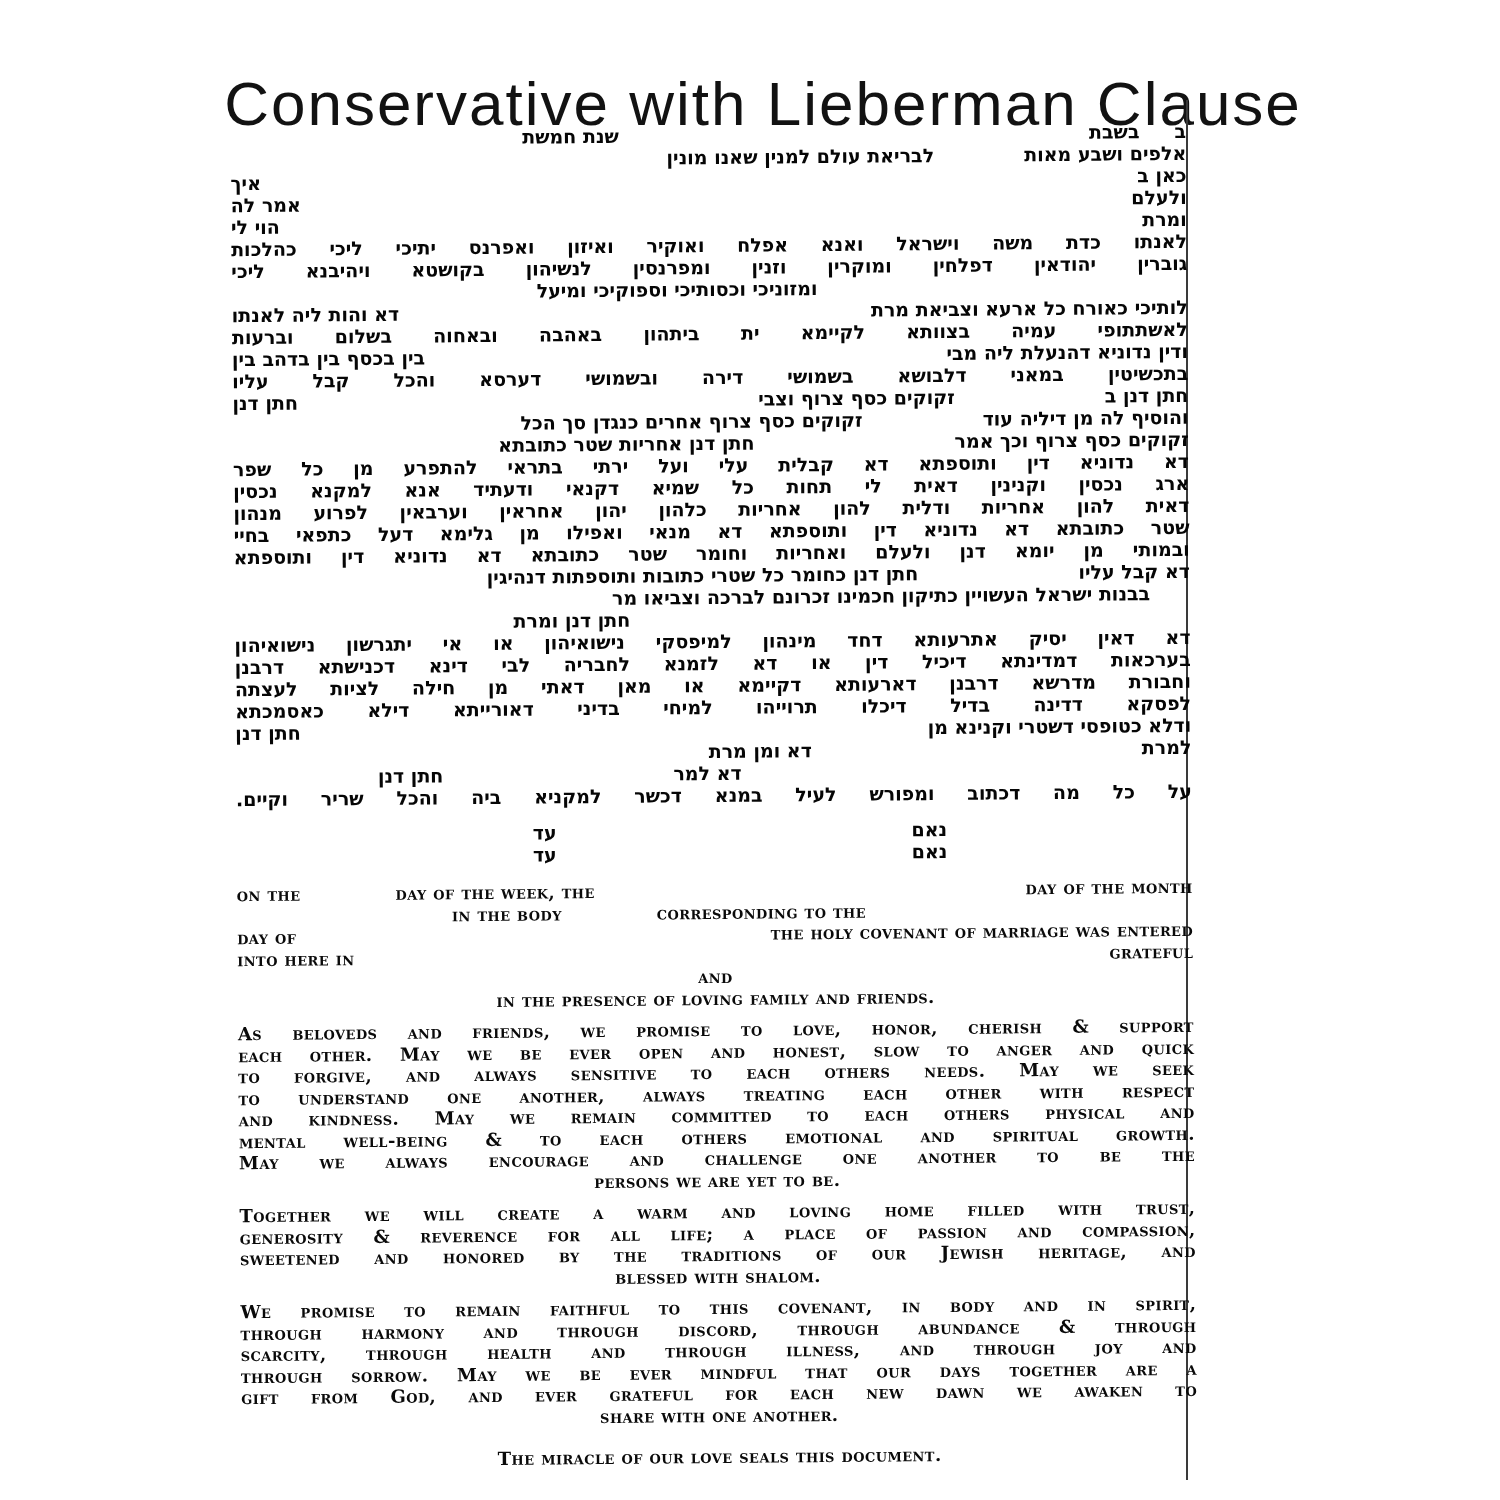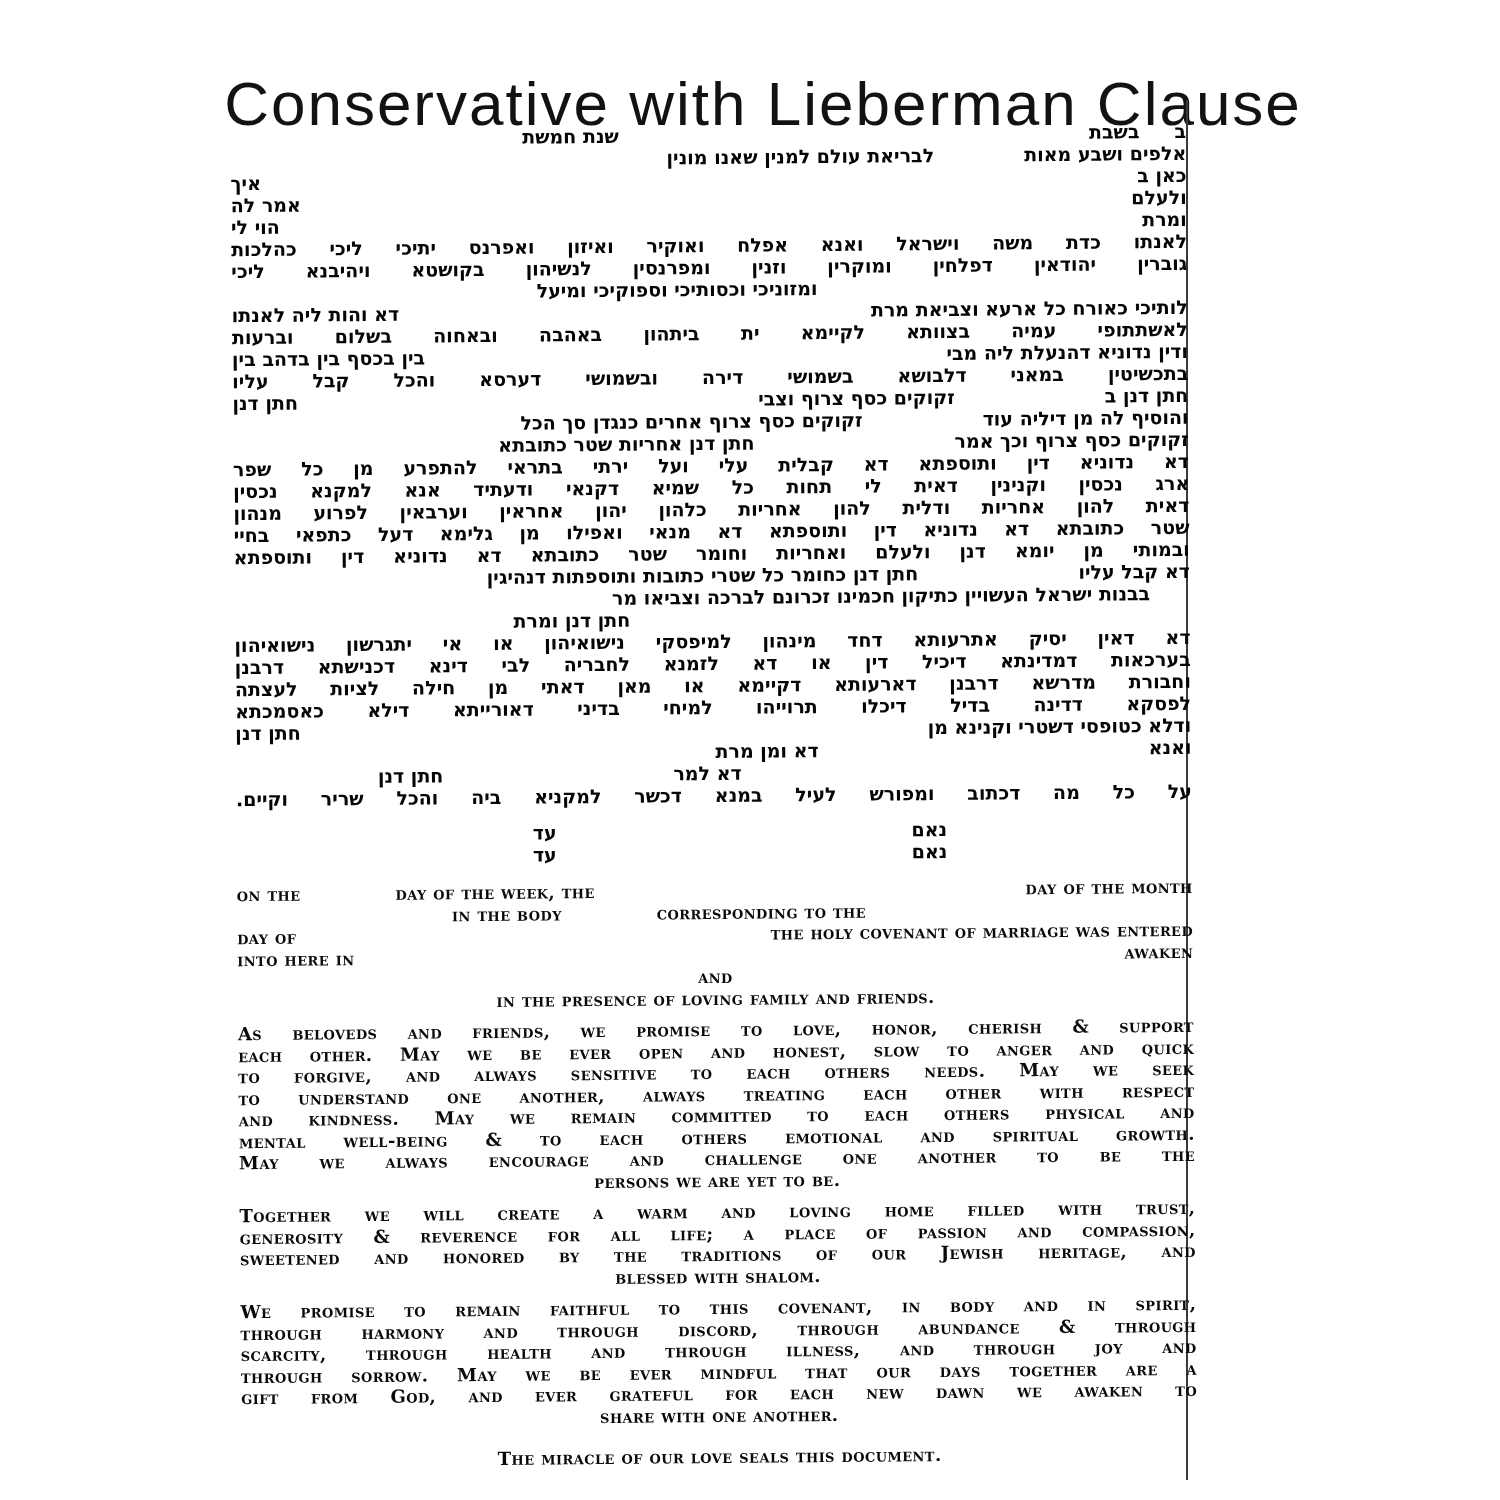--- a/index.html
+++ b/index.html
@@ -136,21 +136,21 @@
       <div class="ln fill">דא דאין יסיק אתרעותא דחד מינהון למיפסקי נישואיהון או אי יתגרשון נישואיהון</div>
       <div class="ln fill">בערכאות דמדינתא דיכיל דין או דא לזמנא לחבריה לבי דינא דכנישתא דרבנן</div>
       <div class="ln fill">וחבורת מדרשא דרבנן דארעותא דקיימא או מאן דאתי מן חילה לציות לעצתה</div>
       <div class="ln fill">לפסקא דדינה בדיל דיכלו תרוייהו למיחי בדיני דאורייתא דילא כאסמכתא</div>
       <div class="ln segs">
         <span class="seg">ודלא כטופסי דשטרי וקנינא מן</span>
         <span class="gapflex"></span>
         <span class="seg">חתן דנן</span>
       </div>
       <div class="ln segs">
-        <span class="seg">ואנא</span>
+        <span class="seg">למרת</span>
         <span class="gap" style="width: 330px;"></span>
         <span class="seg">דא ומן מרת</span>
       </div>
       <div class="ln segs">
         <span class="gap" style="width: 450px;"></span>
         <span class="seg">דא למר</span>
         <span class="gap" style="width: 230px;"></span>
         <span class="seg">חתן דנן</span>
       </div>
       <div class="ln fill">על כל מה דכתוב ומפורש לעיל במנא דכשר למקניא ביה והכל שריר וקיים.</div>
@@ -184,21 +184,21 @@
         <span class="seg">corresponding to the</span>
       </div>
       <div class="ln segs">
         <span class="seg">day of</span>
         <span class="gapflex"></span>
         <span class="seg">the holy covenant of marriage was entered</span>
       </div>
       <div class="ln segs">
         <span class="seg">into here in</span>
         <span class="gapflex"></span>
-        <span class="seg">awaken</span>
+        <span class="seg">grateful</span>
       </div>
       <div class="ln center">and</div>
       <div class="ln center">in the presence of loving family and friends.</div>
     </div>
   <div class="eng para">
       <div class="ln fill">As beloveds and friends, we promise to love, honor, cherish &amp; support</div>
       <div class="ln fill">each other. May we be ever open and honest, slow to anger and quick</div>
       <div class="ln fill">to forgive, and always sensitive to each others needs. May we seek</div>
       <div class="ln fill">to understand one another, always treating each other with respect</div>
       <div class="ln fill">and kindness. May we remain committed to each others physical and</div>

